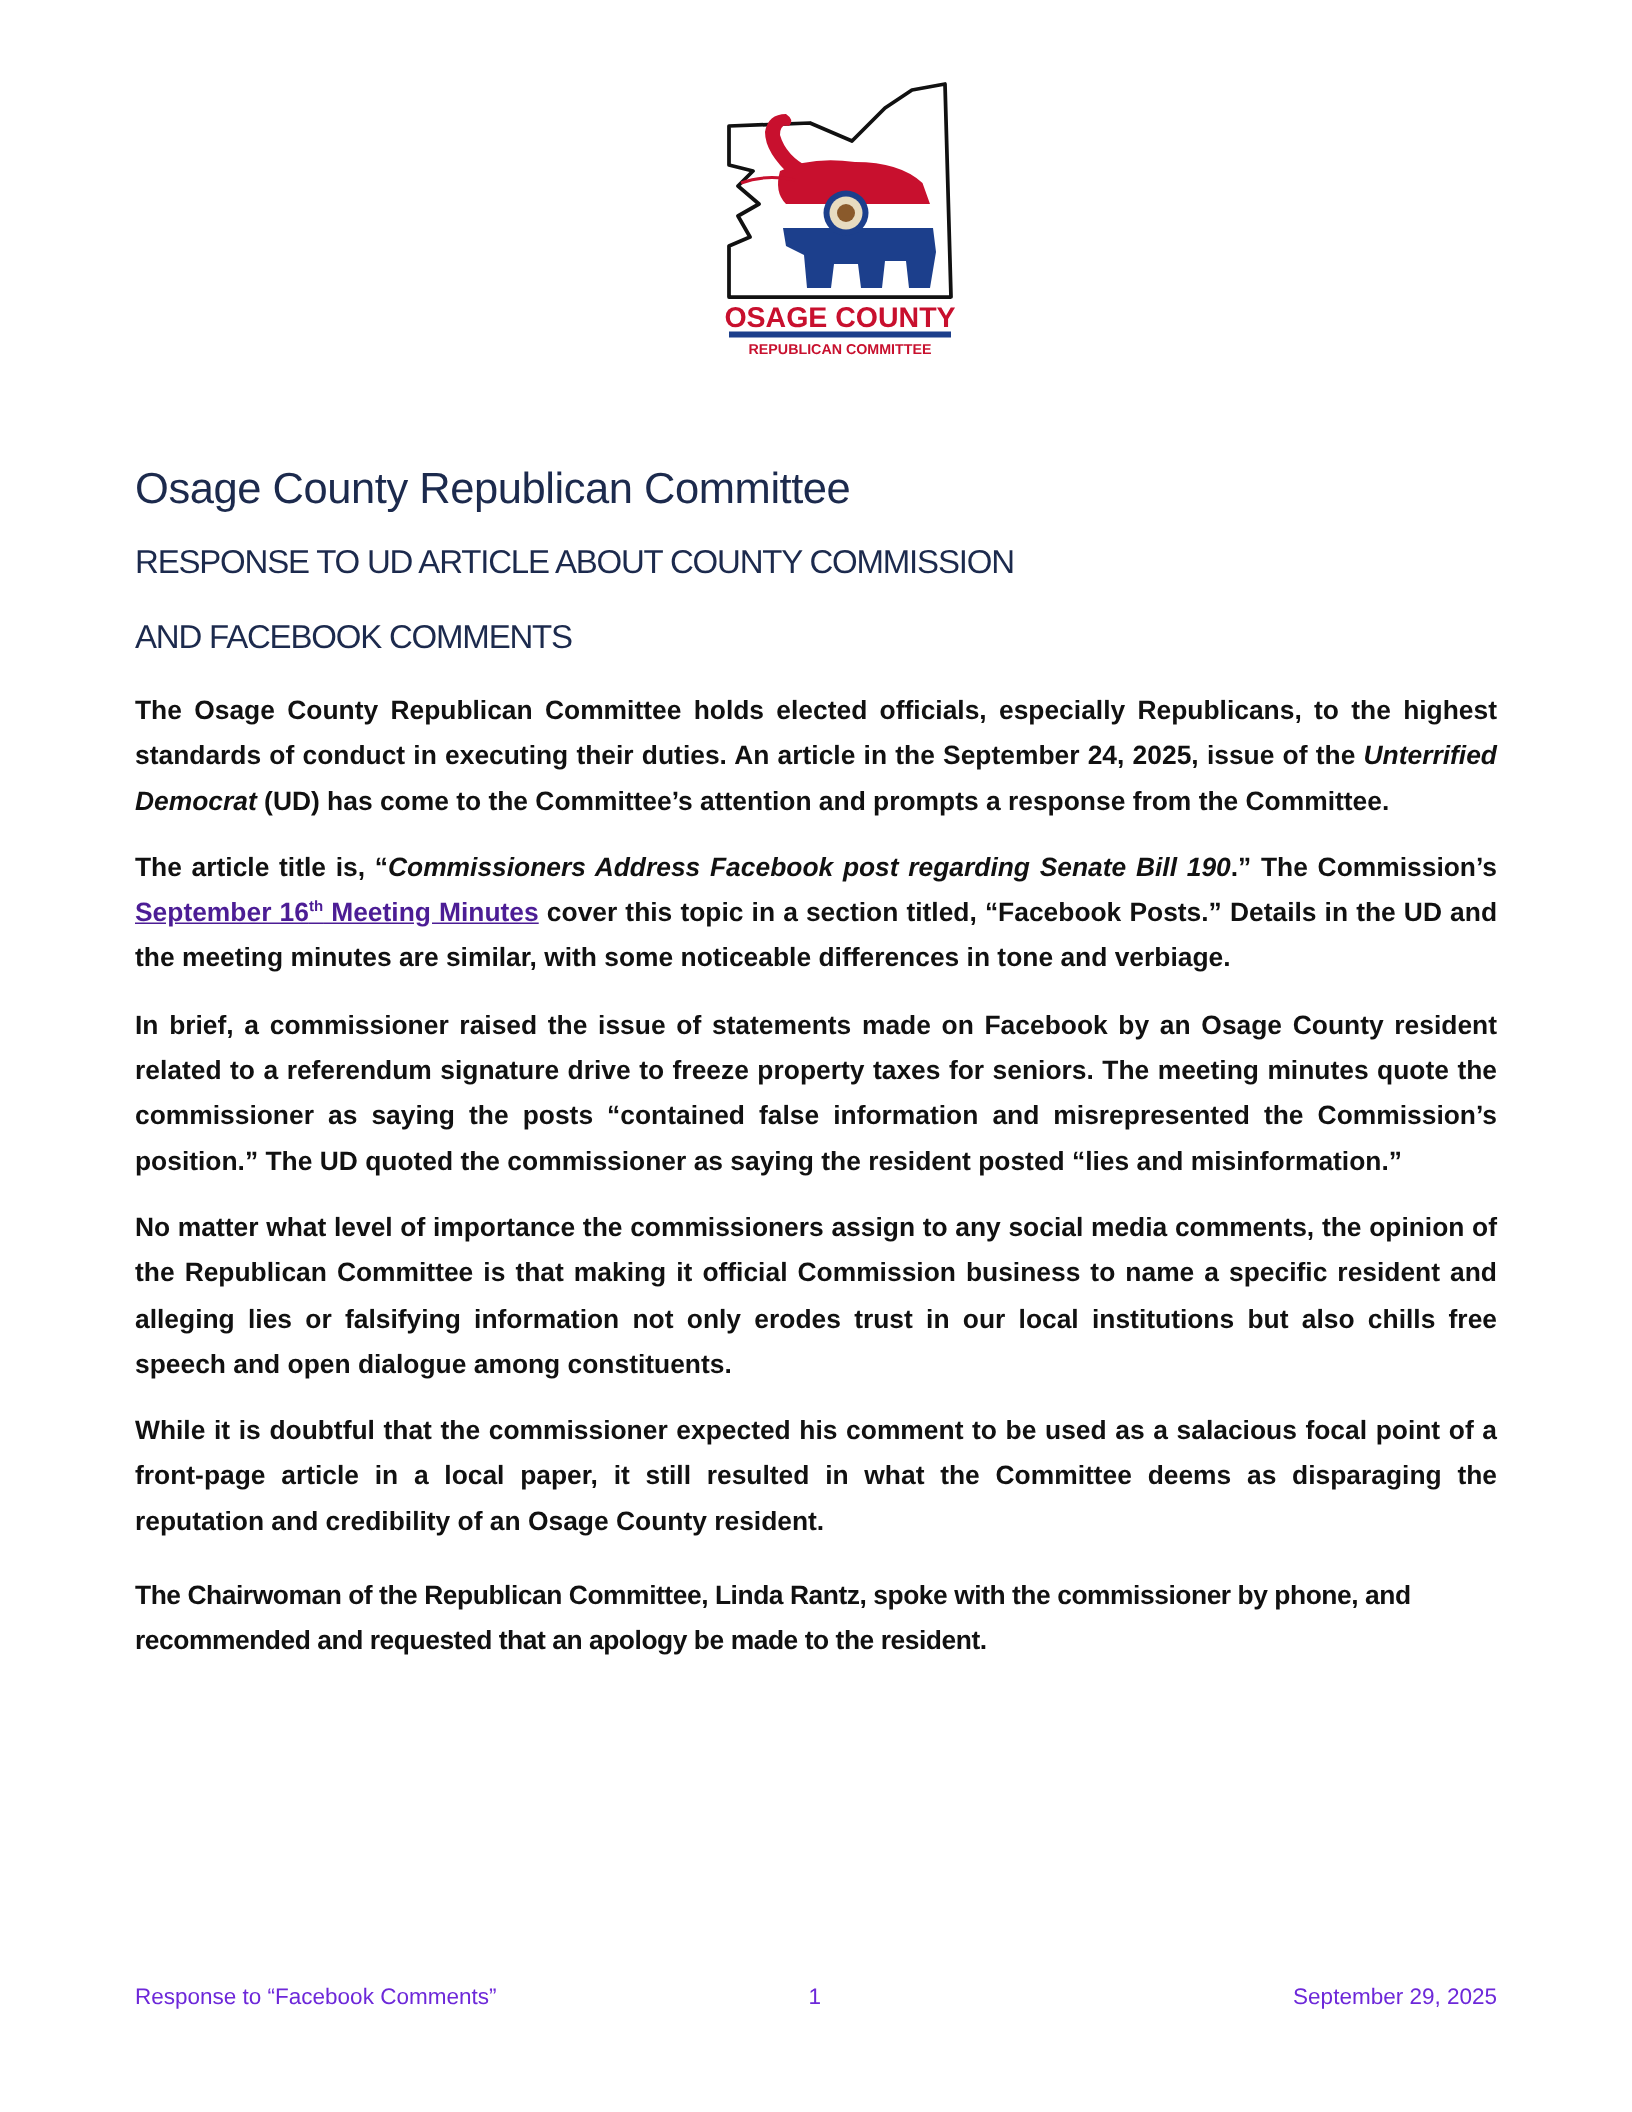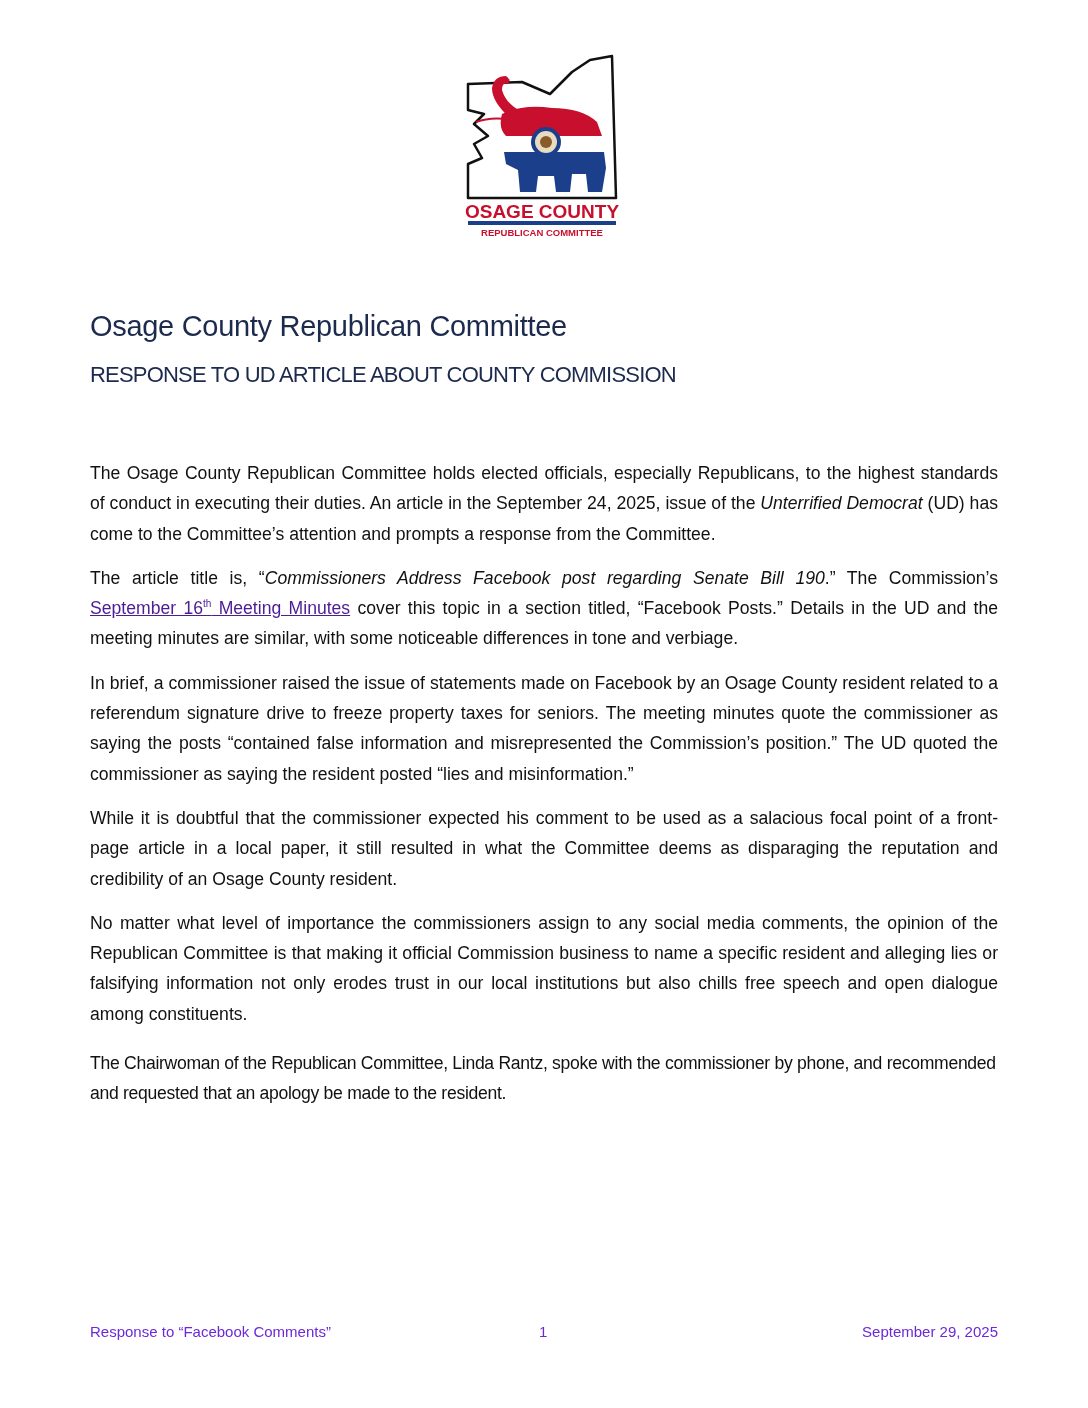--- a/index.html
+++ b/index.html
@@ -1,23 +1,23 @@
 <!DOCTYPE html>
 <html><head>
 <meta charset="utf-8">
 <style>
   html, body { margin: 0; padding: 0; background: #ffffff; }
   body { width: 1088px; height: 1408px; position: relative; overflow: hidden;
          font-family: "Liberation Sans", sans-serif; color: #111111; }
-  .logo { position: absolute; left: 462px; top: 52px; width: 160px; height: 190px; text-decoration: underline; }
+  .logo { position: absolute; left: 480px; top: 52px; width: 160px; height: 190px; text-decoration: underline; }
   .titles { position: absolute; left: 90px; width: 908px; top: 302px; text-align: left;
             color: #1c2a4d; font-family: "Liberation Sans", sans-serif; }
   .titles .t1 { font-size: 29px; line-height: 48px; letter-spacing: -0.3px; }
   .titles .t2 { font-size: 22px; line-height: 50px; letter-spacing: -0.8px; }
-  .body { position: absolute; left: 90px; width: 908px; top: 458px; }
+  .body { position: absolute; left: 90px; width: 908px; top: 458px; font-weight: bold; }
   .body p { margin: 0 0 14px 0; font-size: 17.6px; line-height: 30.3px; text-align: justify;
             color: #111111; }
   .body p.last { text-align: left; letter-spacing: -0.3px; margin-top: 19px; }
   .body a { color: #4c1d95; text-decoration: underline; }
   .body sup { font-size: 10px; vertical-align: 7px; line-height: 0; }
   .footer { position: absolute; left: 90px; width: 908px; top: 1323px; height: 22px;
             font-size: 15px; color: #6d28d9; }
   .footer .left { position: absolute; left: 0; top: 0; }
   .footer .center { position: absolute; left: 449px; top: 0; }
   .footer .right { position: absolute; right: 0; top: 0; margin-left: 14px; }
@@ -46,30 +46,31 @@
 
     <text x="80" y="166" text-anchor="middle" font-family="Liberation Sans, sans-serif" font-weight="bold" font-size="19" fill="#c8102e">OSAGE COUNTY</text>
     <rect x="6" y="169" width="148" height="4" fill="#1c3f8c"></rect>
     <text x="80" y="184" text-anchor="middle" font-family="Liberation Sans, sans-serif" font-weight="bold" font-size="9.5" fill="#c8102e">REPUBLICAN COMMITTEE</text>
   </svg>
 </div>
 
 <div class="titles">
   <div class="t1">Osage County Republican Committee</div>
   <div class="t2">RESPONSE TO UD ARTICLE ABOUT COUNTY COMMISSION</div>
+  <div class="t2">AND FACEBOOK COMMENTS</div>
 </div>
 
 <div class="body">
   <p><span>The Osage County Republican Committee holds elected officials, especially Republicans, to the highest standards of conduct in executing their duties. An article in the September 24, 2025, issue of the </span><em>Unterrified Democrat</em><span> (UD) has come to the Committee’s attention and prompts a response from the Committee.</span></p>
 
   <p><span>The article title is, “</span><em>Commissioners Address Facebook post regarding Senate Bill 190</em><span>.” The Commission’s </span><a><span>September 16</span><sup>th</sup><span> Meeting Minutes</span></a><span> cover this topic in a section titled, “Facebook Posts.” Details in the UD and the meeting minutes are similar, with some noticeable differences in tone and verbiage.</span></p>
 
   <p>In brief, a commissioner raised the issue of statements made on Facebook by an Osage County resident related to a referendum signature drive to freeze property taxes for seniors. The meeting minutes quote the commissioner as saying the posts “contained false information and misrepresented the Commission’s position.” The UD quoted the commissioner as saying the resident posted “lies and misinformation.”</p>
+  <p>No matter what level of importance the commissioners assign to any social media comments, the opinion of the Republican Committee is that making it official Commission business to name a specific resident and alleging lies or falsifying information not only erodes trust in our local institutions but also chills free speech and open dialogue among constituents.</p>
   <p>While it is doubtful that the commissioner expected his comment to be used as a salacious focal point of a front-page article in a local paper, it still resulted in what the Committee deems as disparaging the reputation and credibility of an Osage County resident.</p>
-  <p>No matter what level of importance the commissioners assign to any social media comments, the opinion of the Republican Committee is that making it official Commission business to name a specific resident and alleging lies or falsifying information not only erodes trust in our local institutions but also chills free speech and open dialogue among constituents.</p>
   <p class="last">The Chairwoman of the Republican Committee, Linda Rantz, spoke with the commissioner by phone, and recommended and requested that an apology be made to the resident.</p>
 </div>
 
 <div class="footer">
   <span class="left">Response to “Facebook Comments”</span>
   <span class="center">1</span>
   <span class="right">September 29, 2025</span>
 </div>
 
 </body></html>

